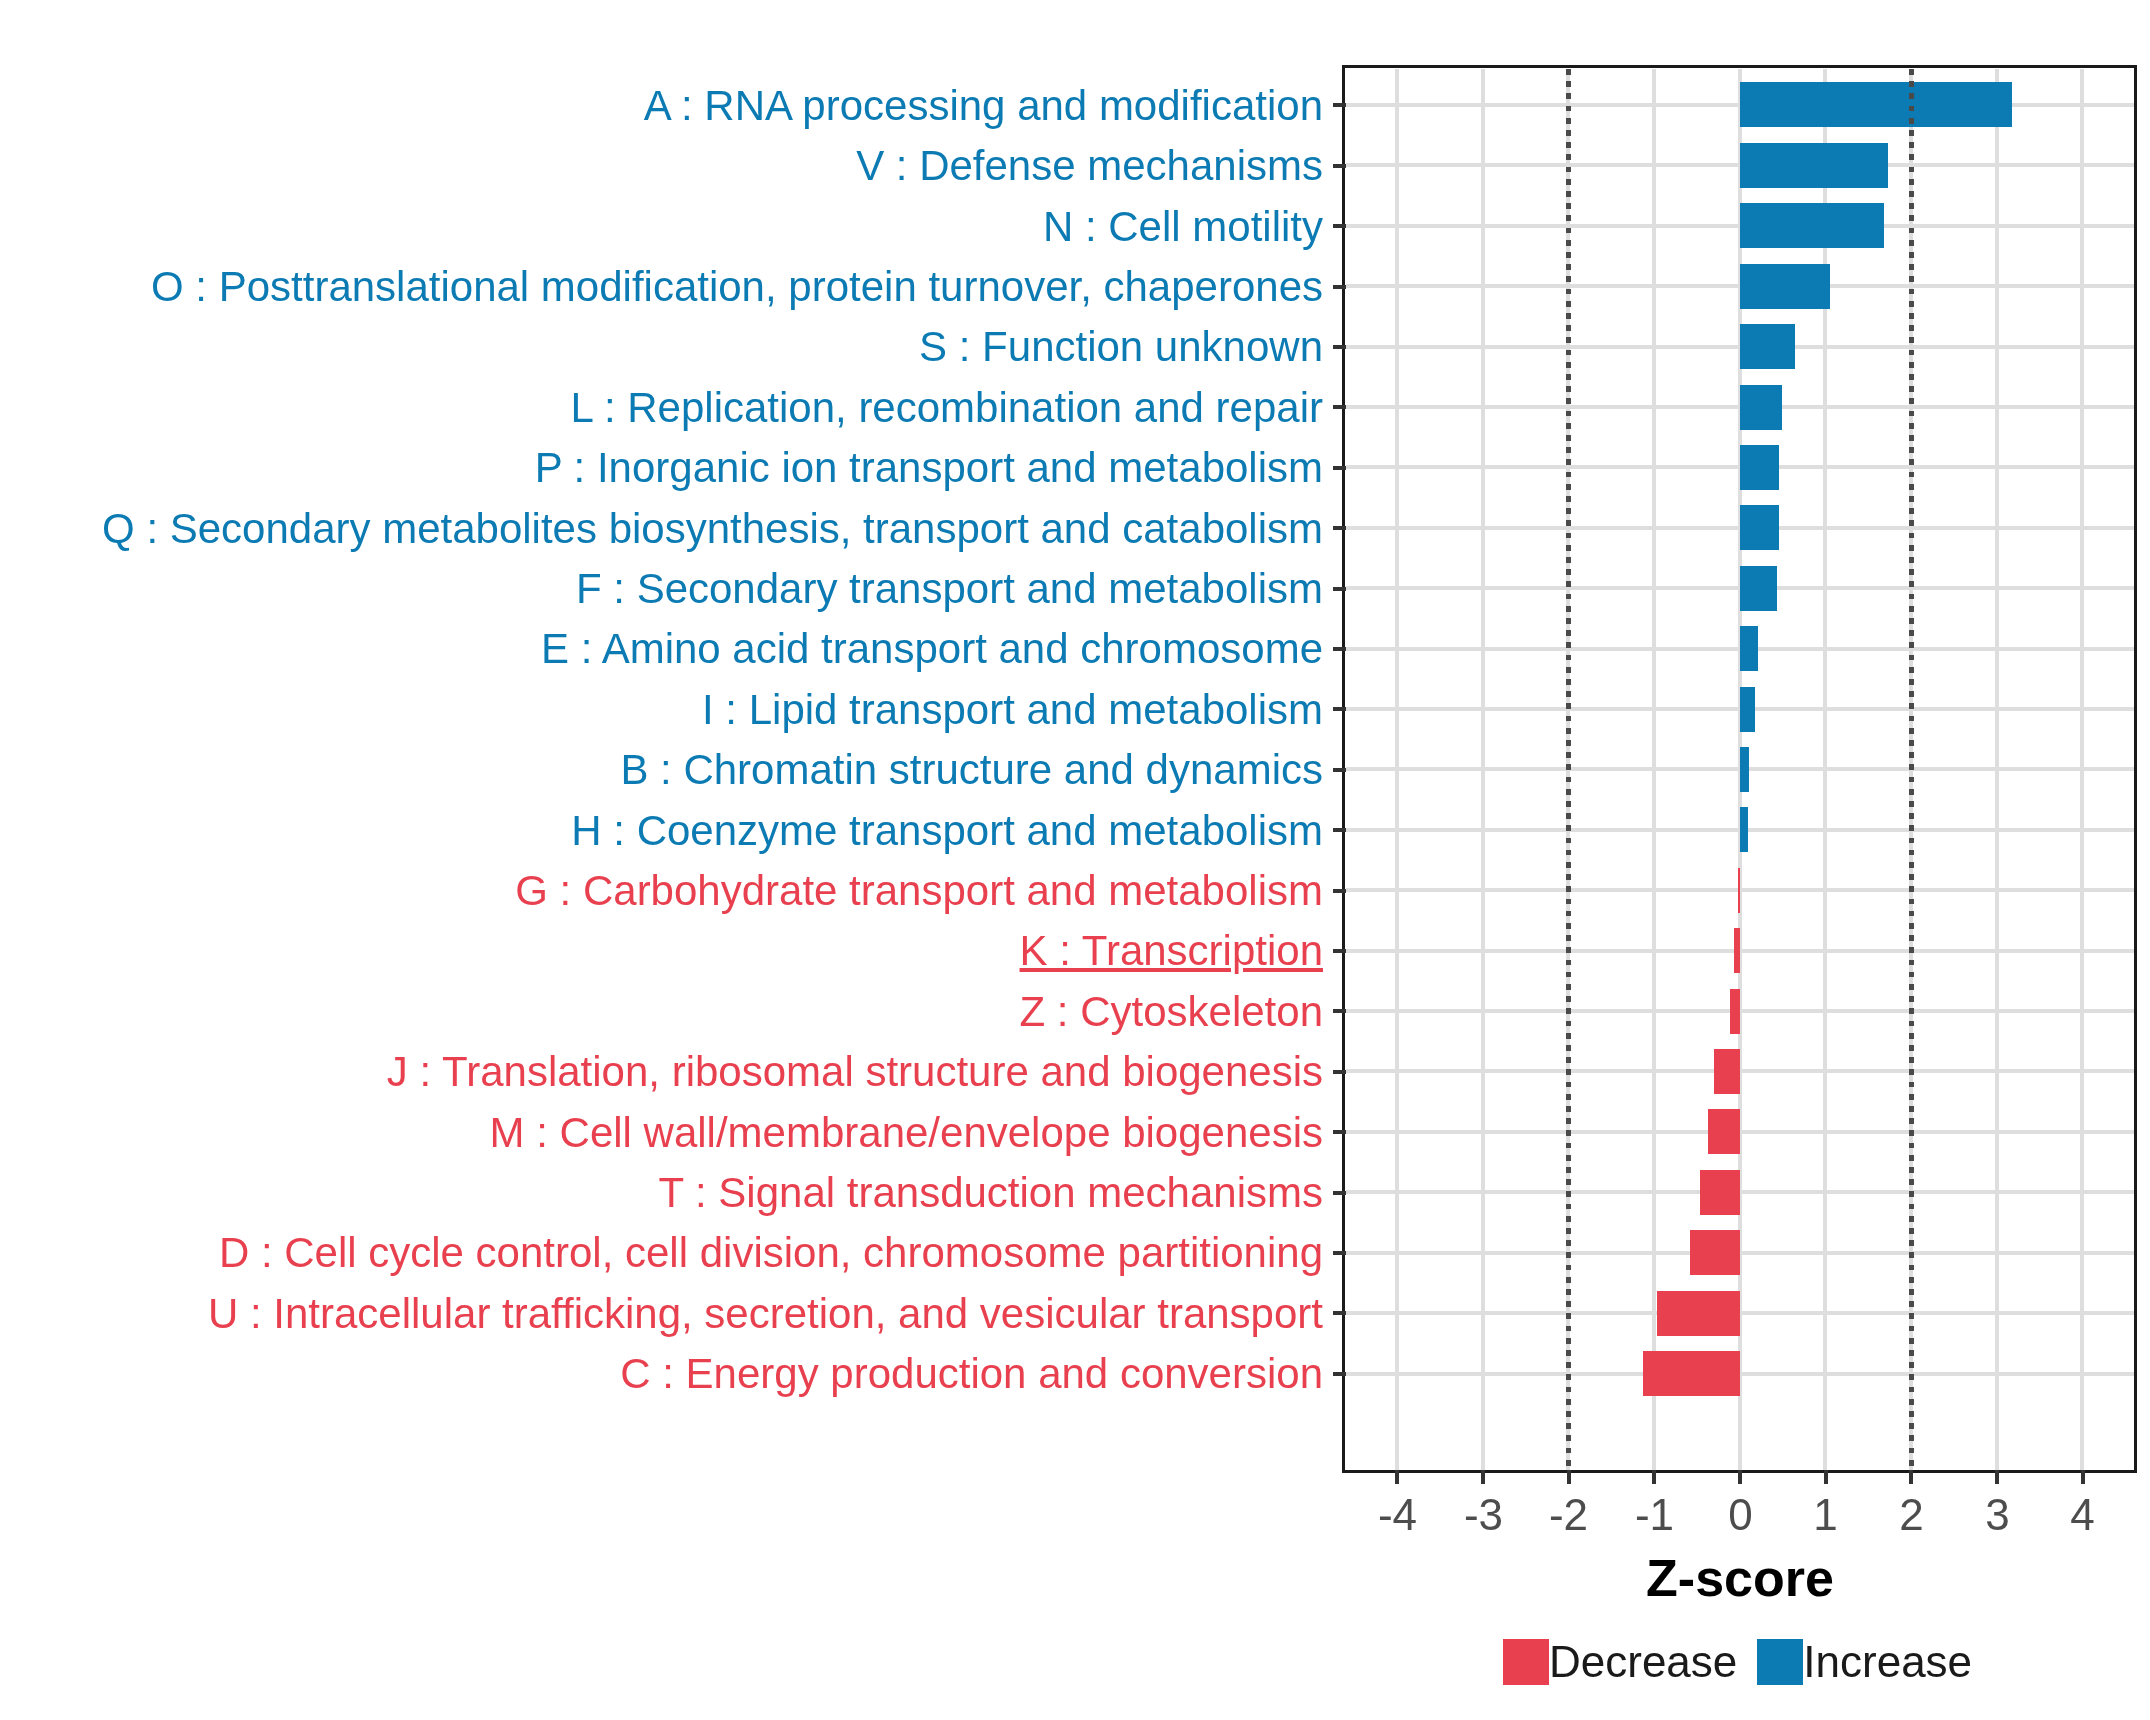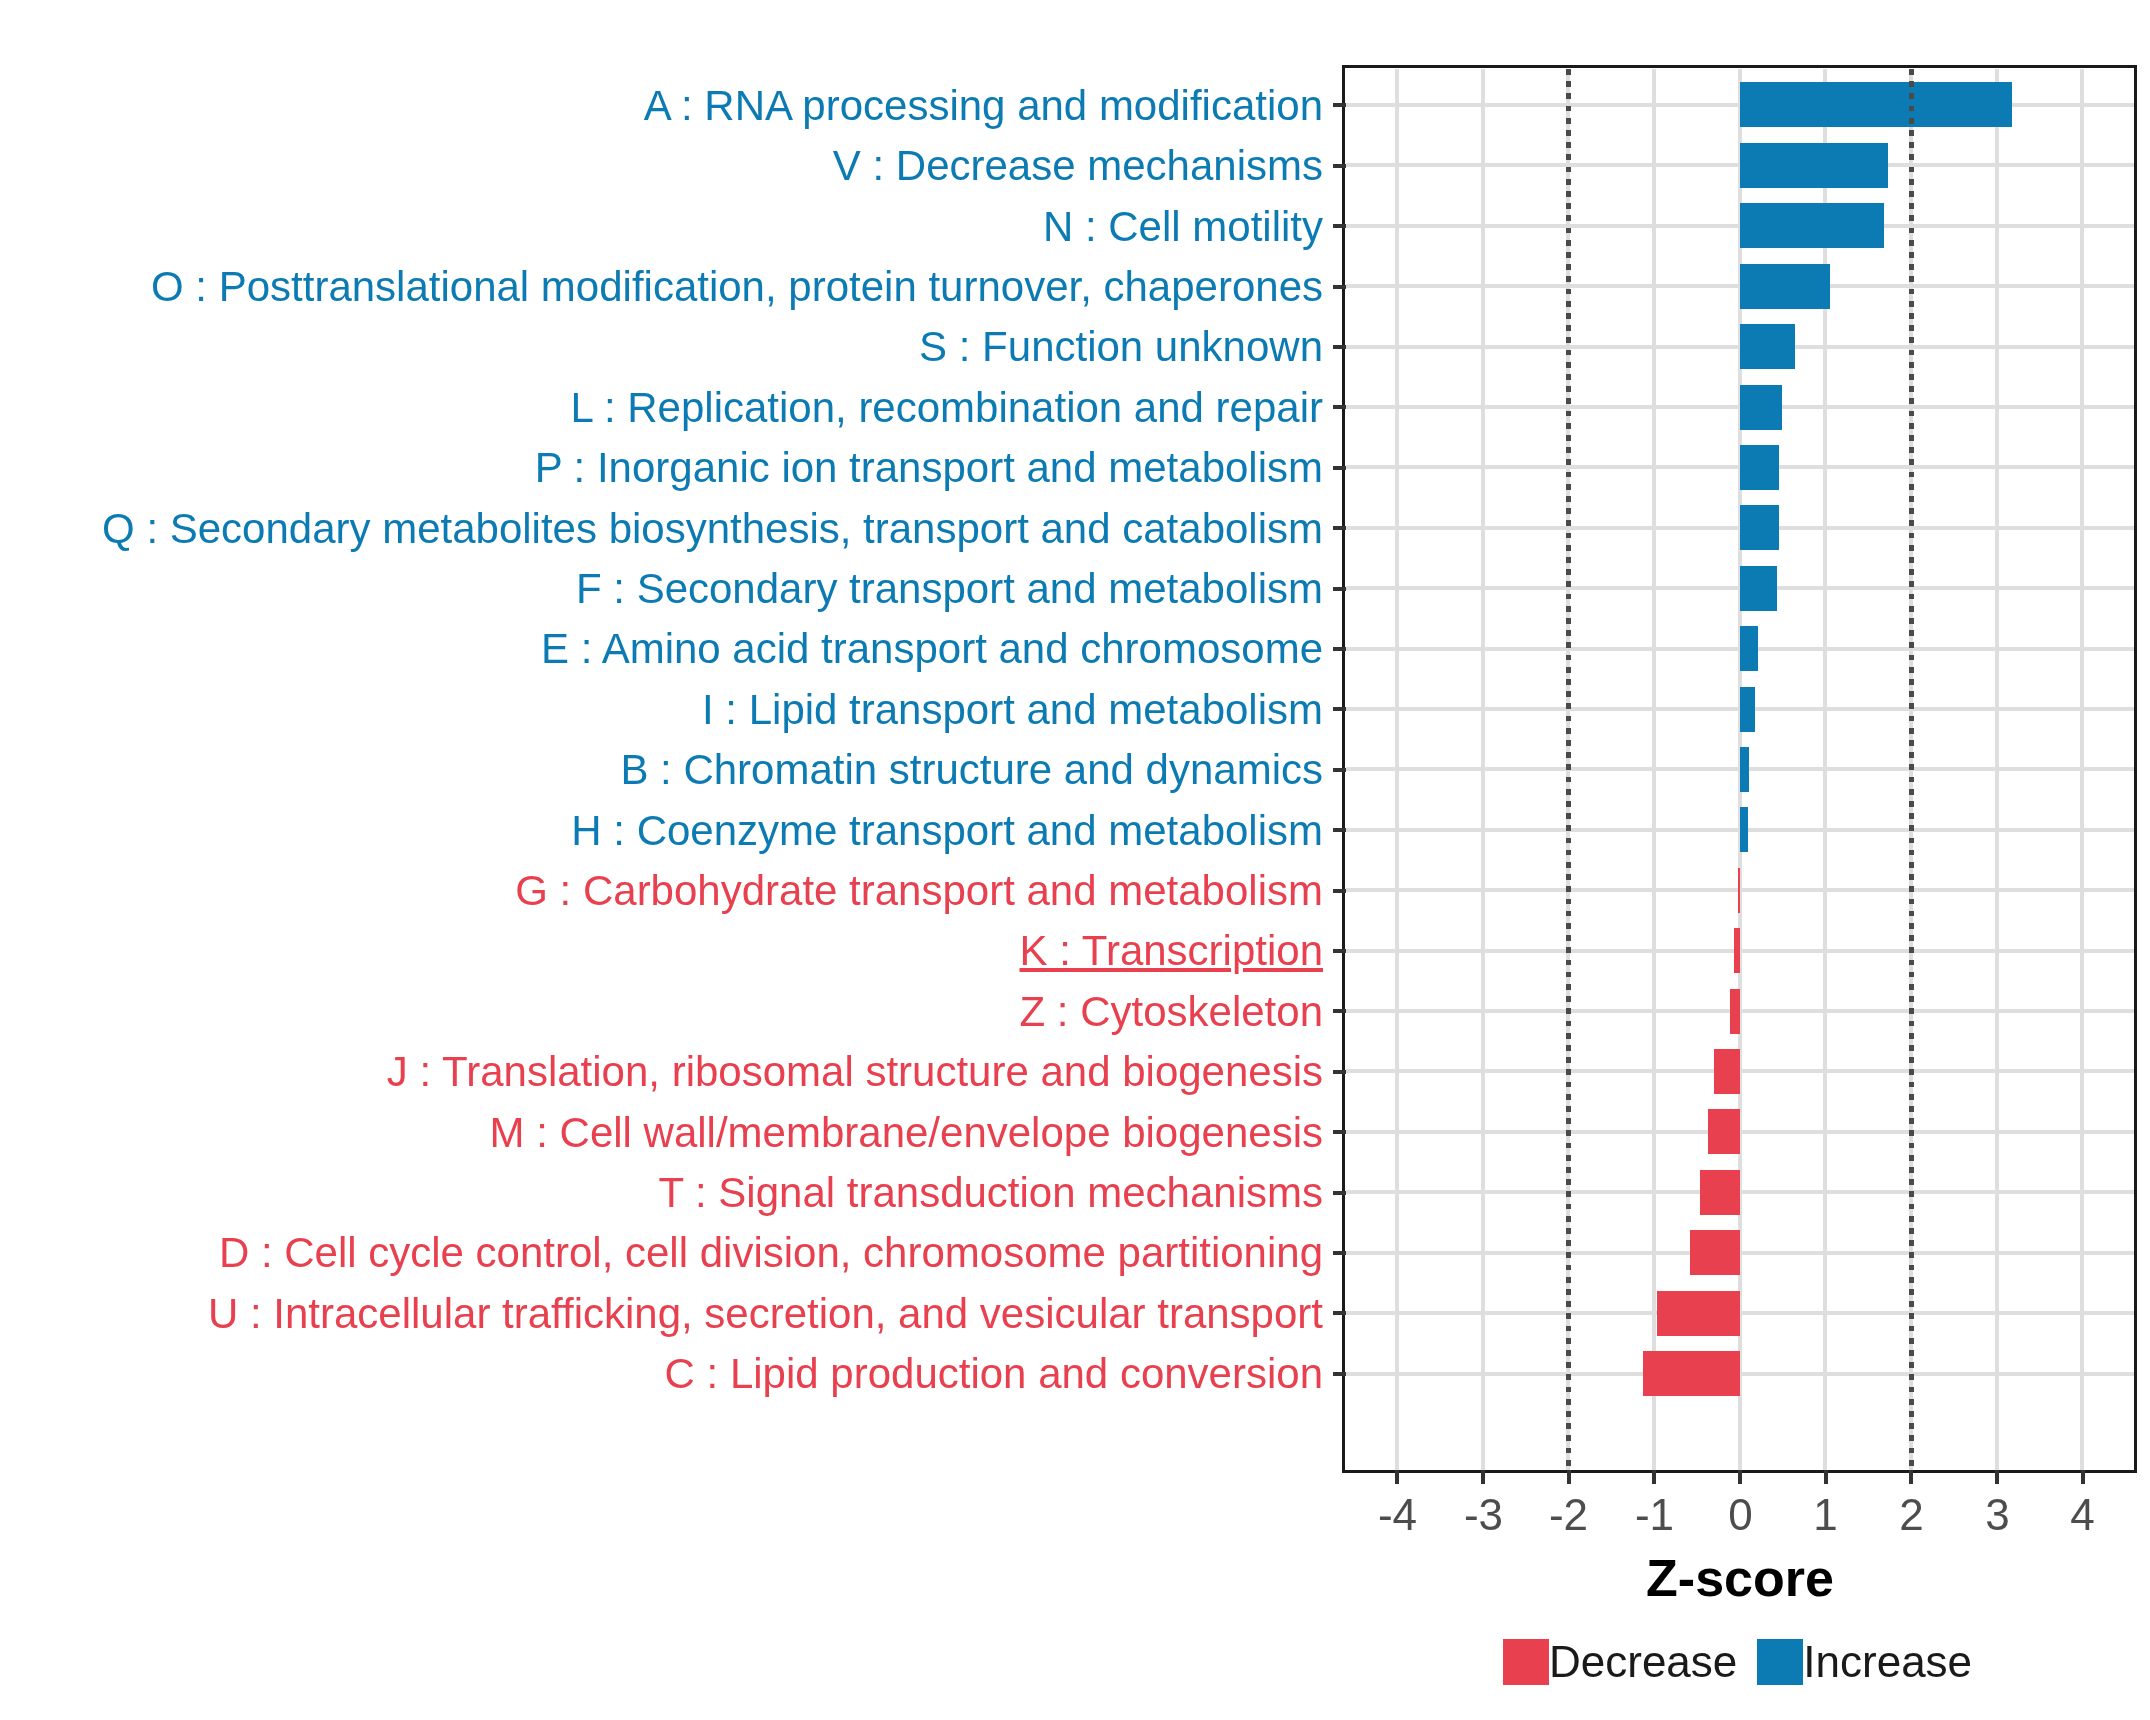--- a/index.html
+++ b/index.html
@@ -84,21 +84,21 @@
       <div class="bar" style="left: 1643px; top: 1351px; width: 97px; height: 45px; background: rgb(232, 64, 78);"></div>
     </div>
   <div id="layer-ref">
       <div class="vline-dotted" style="left: 1566px; top: 69px; height: 1402px;"></div>
       <div class="vline-dotted" style="left: 1909px; top: 69px; height: 1402px;"></div>
     </div>
   <div class="panel-border" id="panel-border" style="left: 1342px; top: 65px; width: 789px; height: 1402px;"></div>
   <div id="layer-axes">
       <div class="ylab" style="right: 828px; top: 81px; color: rgb(12, 123, 179);">A : RNA processing and modification</div>
       <div class="ytick" style="left: 1333px; top: 103px;"></div>
-      <div class="ylab" style="right: 828px; top: 141px; color: rgb(12, 123, 179);">V : Decrease mechanisms</div>
+      <div class="ylab" style="right: 828px; top: 141px; color: rgb(12, 123, 179);">V : Defense mechanisms</div>
       <div class="ytick" style="left: 1333px; top: 164px;"></div>
       <div class="ylab" style="right: 828px; top: 202px; color: rgb(12, 123, 179);">N : Cell motility</div>
       <div class="ytick" style="left: 1333px; top: 224px;"></div>
       <div class="ylab" style="right: 828px; top: 262px; color: rgb(12, 123, 179);">O : Posttranslational modification, protein turnover, chaperones</div>
       <div class="ytick" style="left: 1333px; top: 285px;"></div>
       <div class="ylab" style="right: 828px; top: 322px; color: rgb(12, 123, 179);">S : Function unknown</div>
       <div class="ytick" style="left: 1333px; top: 345px;"></div>
       <div class="ylab" style="right: 828px; top: 383px; color: rgb(12, 123, 179);">L : Replication, recombination and repair</div>
       <div class="ytick" style="left: 1333px; top: 405px;"></div>
       <div class="ylab" style="right: 828px; top: 443px; color: rgb(12, 123, 179);">P : Inorganic ion transport and metabolism</div>
@@ -124,21 +124,21 @@
       <div class="ylab" style="right: 828px; top: 1047px; color: rgb(232, 64, 78);">J : Translation, ribosomal structure and biogenesis</div>
       <div class="ytick" style="left: 1333px; top: 1070px;"></div>
       <div class="ylab" style="right: 828px; top: 1108px; color: rgb(232, 64, 78);">M : Cell wall/membrane/envelope biogenesis</div>
       <div class="ytick" style="left: 1333px; top: 1130px;"></div>
       <div class="ylab" style="right: 828px; top: 1168px; color: rgb(232, 64, 78);">T : Signal transduction mechanisms</div>
       <div class="ytick" style="left: 1333px; top: 1191px;"></div>
       <div class="ylab" style="right: 828px; top: 1228px; color: rgb(232, 64, 78);">D : Cell cycle control, cell division, chromosome partitioning</div>
       <div class="ytick" style="left: 1333px; top: 1251px;"></div>
       <div class="ylab" style="right: 828px; top: 1289px; color: rgb(232, 64, 78);">U : Intracellular trafficking, secretion, and vesicular transport</div>
       <div class="ytick" style="left: 1333px; top: 1311px;"></div>
-      <div class="ylab" style="right: 828px; top: 1349px; color: rgb(232, 64, 78);">C : Lipid production and conversion</div>
+      <div class="ylab" style="right: 828px; top: 1349px; color: rgb(232, 64, 78);">C : Energy production and conversion</div>
       <div class="ytick" style="left: 1333px; top: 1372px;"></div>
       <div class="xtick" style="left: 1395px; top: 1470px;"></div>
       <div class="xticklab" style="left: 1340px; top: 1490px; width: 115px;">-4</div>
       <div class="xtick" style="left: 1481px; top: 1470px;"></div>
       <div class="xticklab" style="left: 1426px; top: 1490px; width: 115px;">-3</div>
       <div class="xtick" style="left: 1567px; top: 1470px;"></div>
       <div class="xticklab" style="left: 1511px; top: 1490px; width: 115px;">-2</div>
       <div class="xtick" style="left: 1652px; top: 1470px;"></div>
       <div class="xticklab" style="left: 1597px; top: 1490px; width: 115px;">-1</div>
       <div class="xtick" style="left: 1738px; top: 1470px;"></div>

